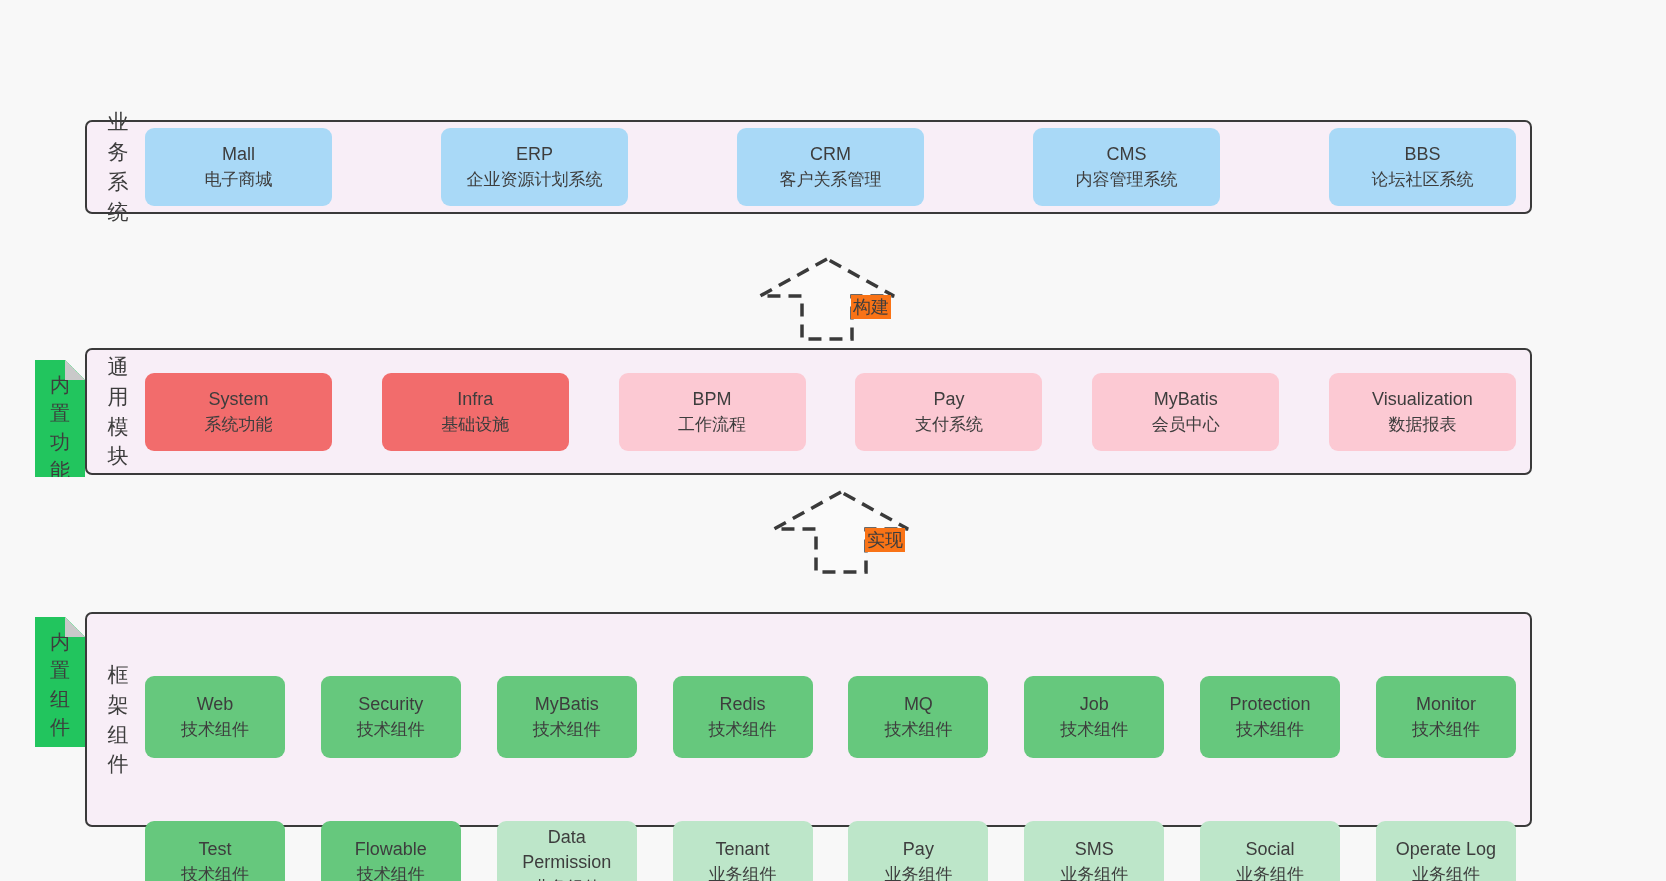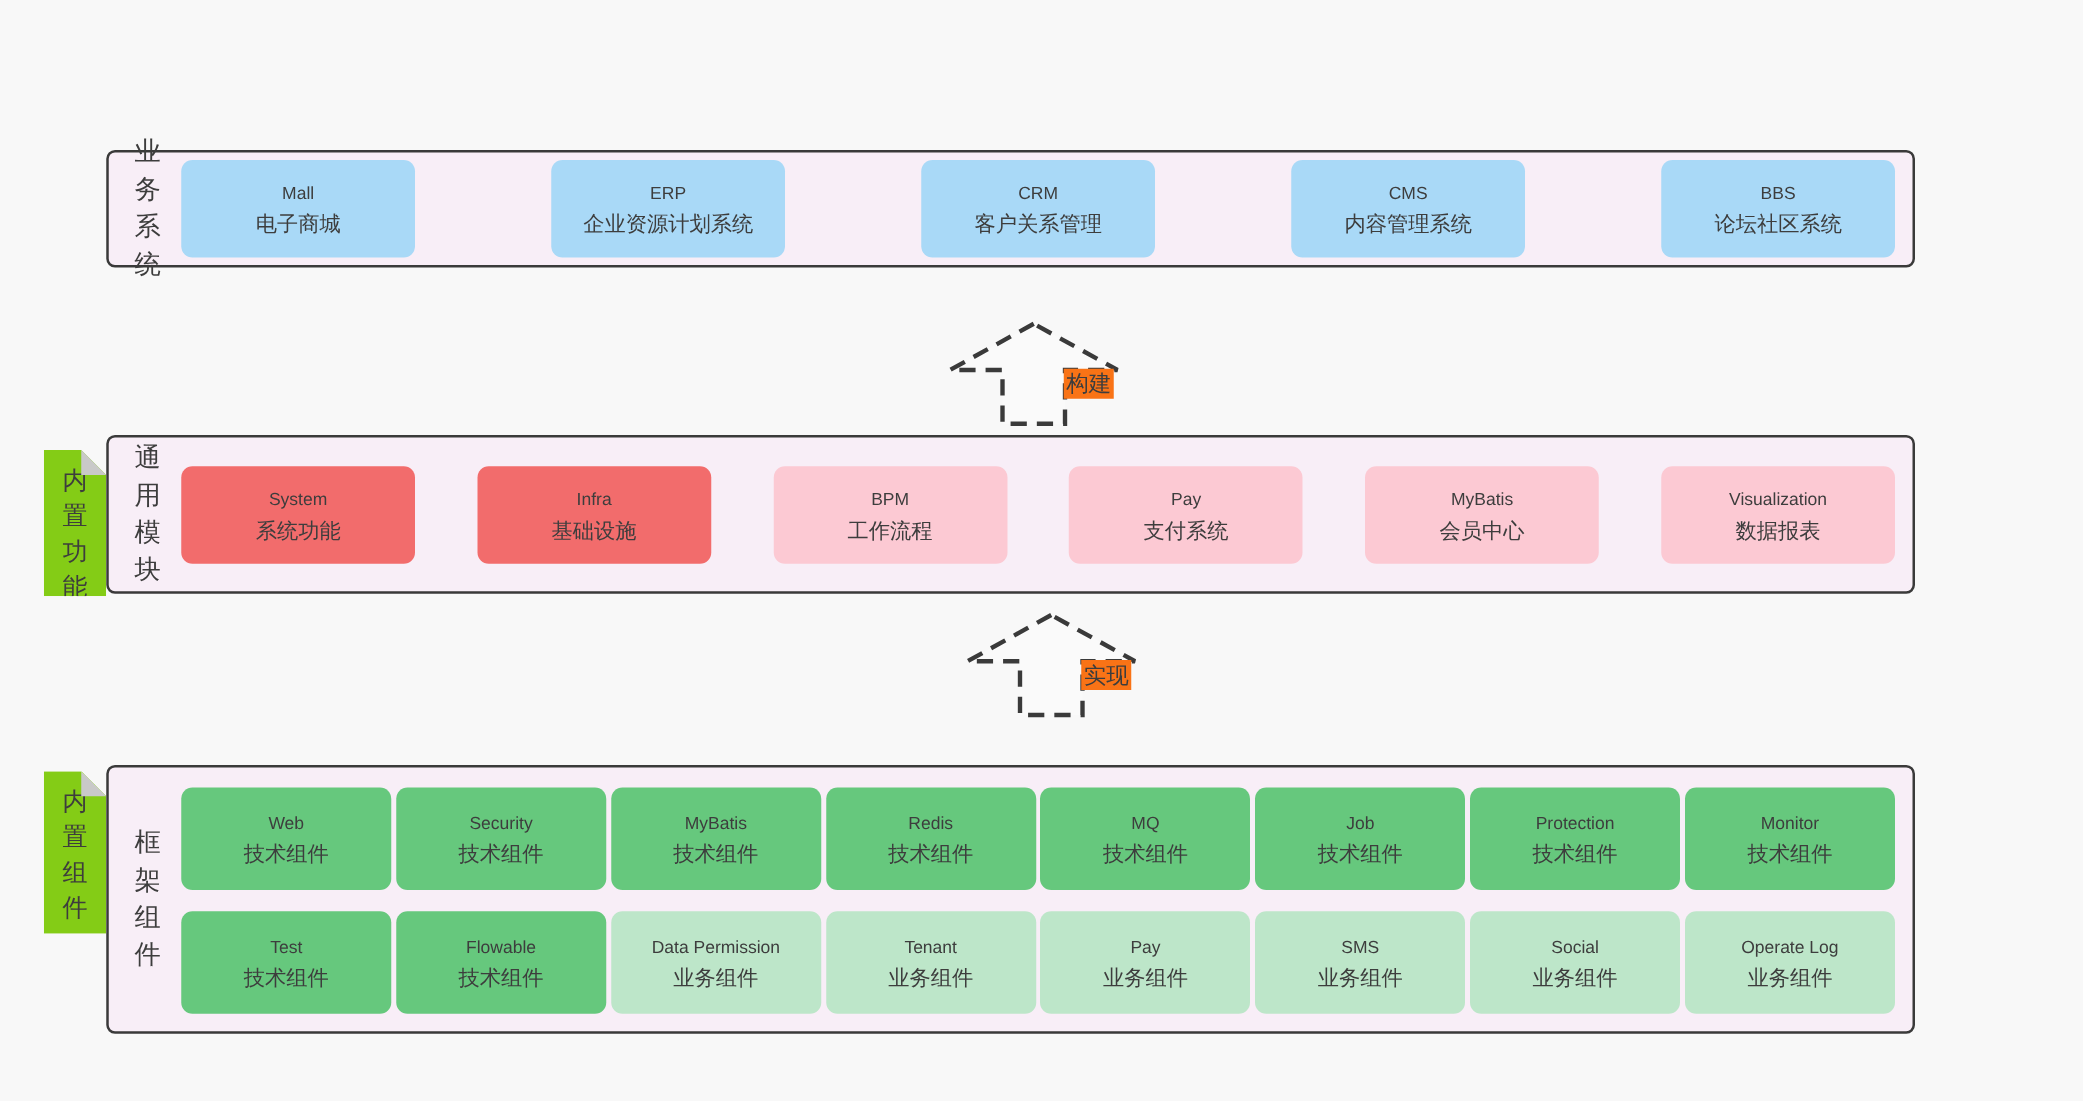--- a/index.html
+++ b/index.html
@@ -45,22 +45,22 @@
   .box {
     border-radius: 9px;
     display: flex;
     flex-direction: column;
     justify-content: center;
     align-items: center;
     text-align: center;
     padding: 2px 6px;
   }
   .row-6 .box { width: 187px; height: 78px; }
-  .row-8 .box { width: 168px; height: 82px; }
-  .box-title { font-size: 14px; line-height: 25px; }
+  .row-8 .box { width: 140px; height: 82px; margin-top: 46px; }
+  .box-title { font-size: 18px; line-height: 25px; }
   .box-sub   { font-size: 17px; line-height: 25px; }
   .blue       { background: #a9d9f7; }
   .red        { background: #f26c6c; }
   .pink       { background: #fcc9d3; }
   .green      { background: #66c87d; }
   .lightgreen { background: #bde6c9; }
 
   
   .arrow { position: absolute; width: 142px; height: 86px; }
   .arrow-build     { left: 756px; top: 256px; }
@@ -75,21 +75,21 @@
     padding: 0 2px;
     white-space: nowrap;
     margin-left: 44px;
   }
 
   
   .note {
     position: absolute;
     left: 35px;
     width: 50px;
-    background: #84cc16;
+    background: #22c55e;
     clip-path: polygon(0 0, calc(100% - 20px) 0, 100% 20px, 100% 100%, 0 100%);
     z-index: 2;
     display: flex;
     justify-content: center;
   }
   .note-builtin-features  { top: 360px; height: 117px; }
   .note-builtin-components{ top: 617px; height: 130px; }
   .note-fold {
     position: absolute;
     top: 0; right: 0;

